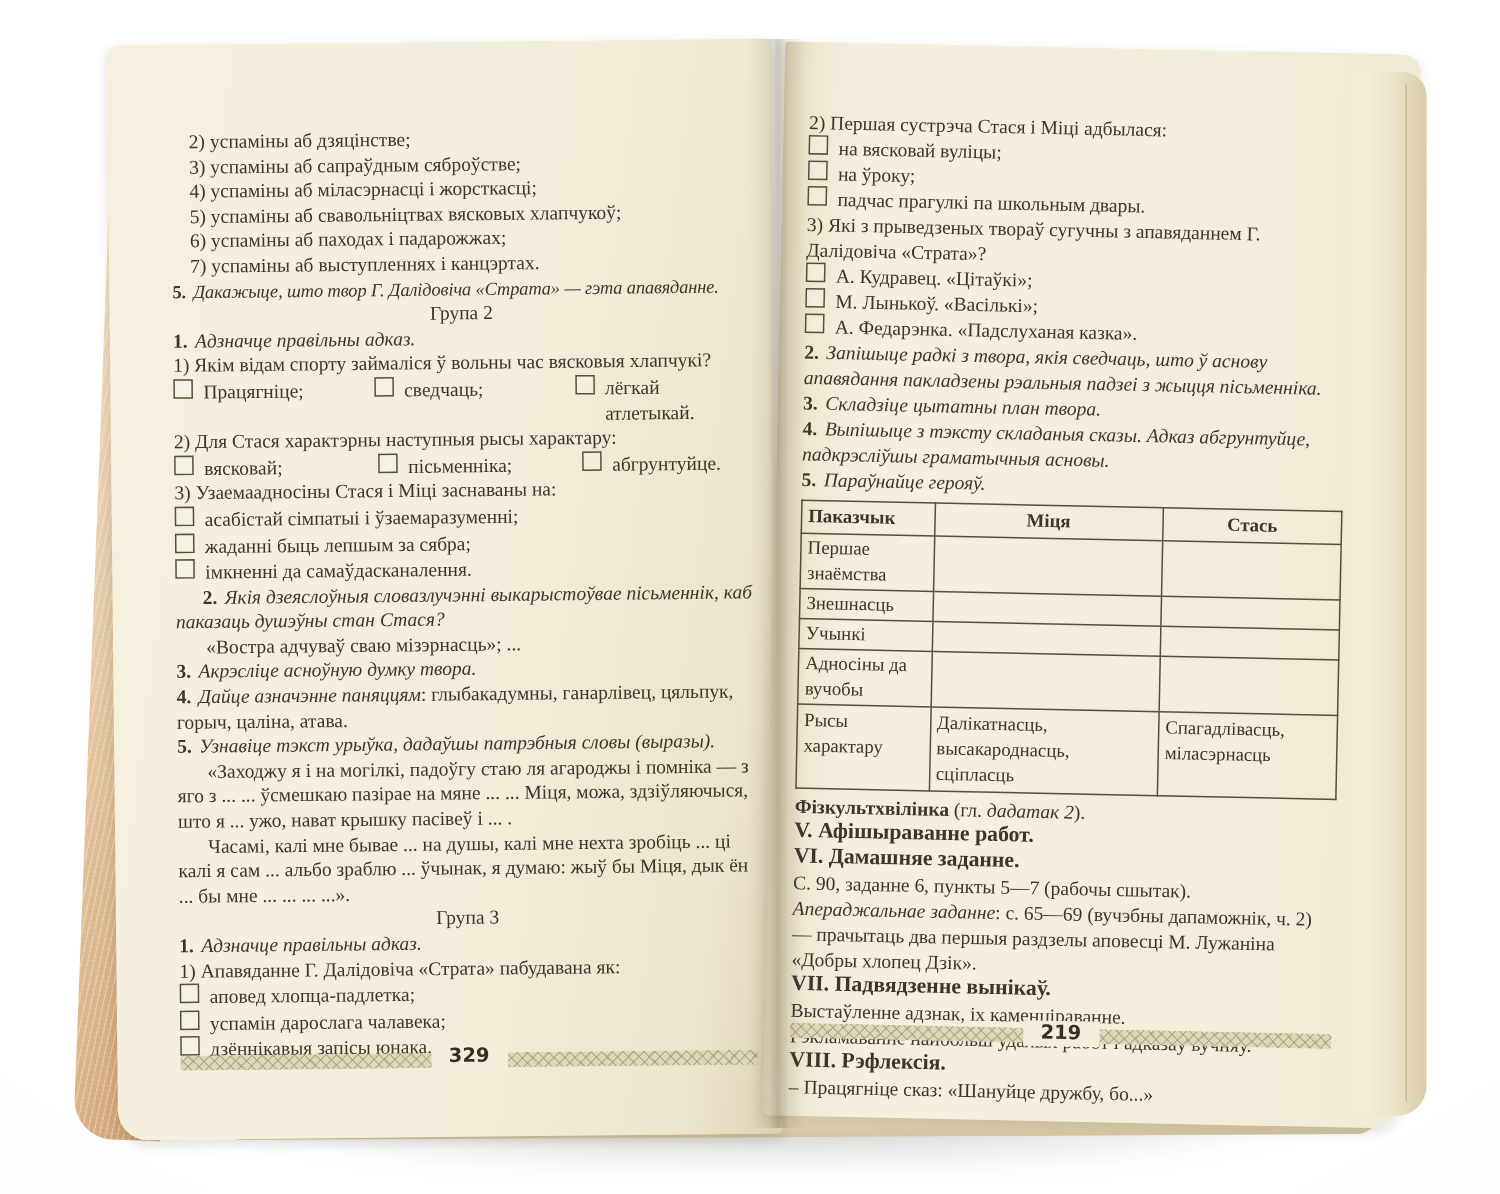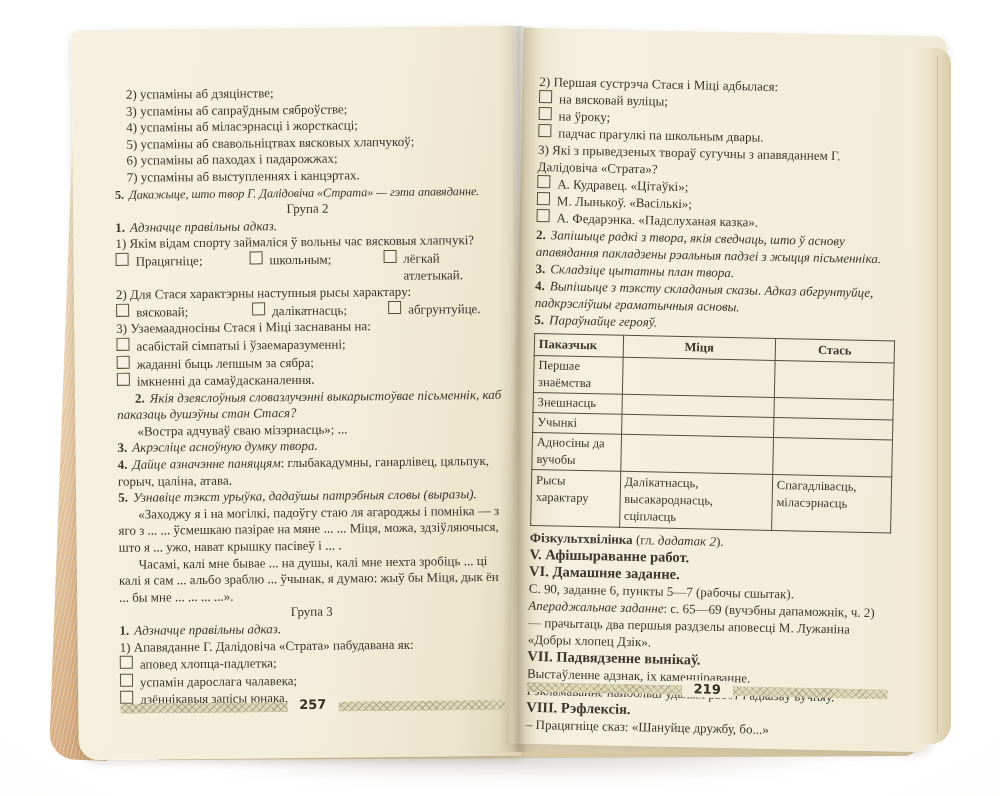--- a/index.html
+++ b/index.html
@@ -91,36 +91,36 @@
 
     <p class="task"><b class="tnum">1.</b><i>Адзначце правільны адказ.</i></p>
     <p class="q">1) Якім відам спорту займаліся ў вольны час вясковыя хлапчукі?</p>
     <div class="optrow">
       <span class="opt">
           <span class="cb"></span>
           <span>Працягніце;</span>
         </span>
       <span class="opt">
           <span class="cb"></span>
-          <span>школьным;</span>
+          <span>сведчаць;</span>
         </span>
       <span class="opt">
           <span class="cb"></span>
           <span>лёгкай атлетыкай.</span>
         </span>
     </div>
     <p class="q">2) Для Стася характэрны наступныя рысы характару:</p>
     <div class="optrow">
       <span class="opt">
           <span class="cb"></span>
           <span>вясковай;</span>
         </span>
       <span class="opt">
           <span class="cb"></span>
-          <span>далікатнасць;</span>
+          <span>пісьменніка;</span>
         </span>
       <span class="opt">
           <span class="cb"></span>
           <span>абгрунтуйце.</span>
         </span>
     </div>
     <p class="q">3) Узаемаадносіны Стася і Міці заснаваны на:</p>
     <div class="optline">
         <span class="cb"></span>
         <span>асабістай сімпатыі і ўзаемаразуменні;</span>
@@ -154,21 +154,21 @@
         <span class="cb"></span>
         <span>успамін дарослага чалавека;</span>
       </div>
     <div class="optline">
         <span class="cb"></span>
         <span>дзённікавыя запісы юнака.</span>
       </div>
 
     <div class="pagefoot">
       <div class="band"></div>
-      <span class="pnum">257</span>
+      <span class="pnum">329</span>
     </div>
   </div>
 
   <div class="page page-right">
     <p class="q">2) Першая сустрэча Стася і Міці адбылася:</p>
     <div class="optline">
         <span class="cb"></span>
         <span>на вясковай вуліцы;</span>
       </div>
     <div class="optline">

